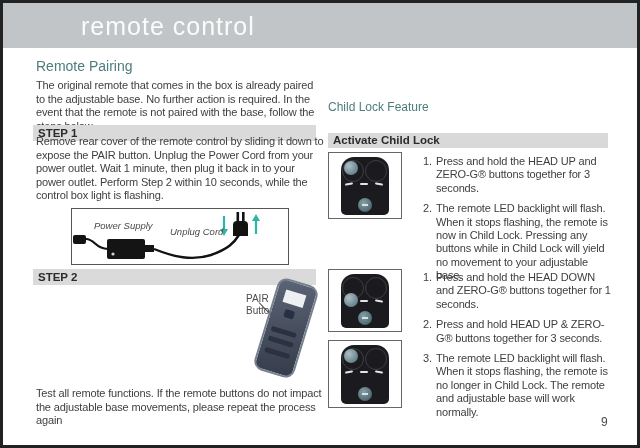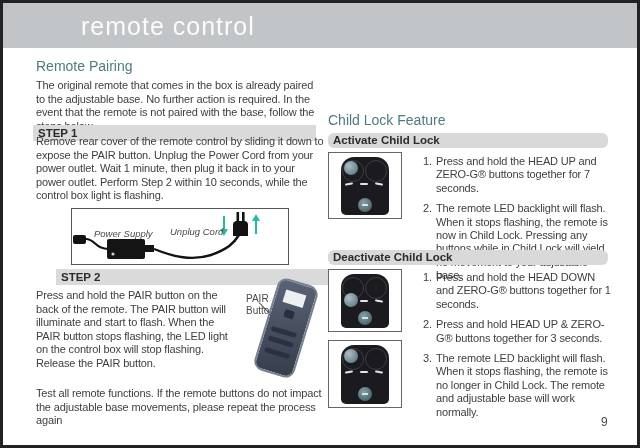--- a/index.html
+++ b/index.html
@@ -7,40 +7,40 @@
   .page{position:absolute;left:0;top:0;width:640px;height:448px;box-sizing:border-box;
         border:3px solid #222;background:#fff;overflow:hidden;}
   
   .banner{position:absolute;left:0;top:0;width:631px;height:45px;background:#c2c5c7;
           border-right:1px solid #aeb2b4;padding-left:44px;}
   .banner h1{margin:0;padding:9px 0 0 34px;font-size:25px;font-weight:300;color:#fbfbfb;
              letter-spacing:1px;}
   
   .teal{color:#4d7c7e;font-weight:400;margin:0;}
   .h-left{position:absolute;left:33px;top:55px;font-size:14px;}
-  .h-right{position:absolute;left:325px;top:109px;font-size:14px;}
+  .h-right{position:absolute;left:325px;top:97px;font-size:12px;}
   
   .para{position:absolute;font-size:11px;line-height:13.6px;letter-spacing:-0.15px;color:#3e3e3e;margin:0;}
   .intro{left:33px;top:76px;width:286px;}
   .p-step1{left:33px;top:132px;width:288px;}
   .p-step2{left:33px;top:286px;width:204px;}
   .p-step3{left:33px;top:384px;width:292px;}
   
   .stepbar{position:absolute;left:30px;width:283px;height:16px;background:#dadada;
            font-size:11.5px;font-weight:bold;color:#2b2b2b;box-sizing:border-box;padding:2px 0 0 5px;}
-  .sb1{top:122px;} .sb2{top:266px;margin-left:23px;} .sb3{top:364px;}
+  .sb1{top:122px;} .sb2{top:266px;} .sb3{top:364px;}
   
   .lockbar{position:absolute;left:325px;width:280px;height:15px;background:#d9d9d9;
-           font-size:11.5px;font-weight:bold;color:#2b2b2b;box-sizing:border-box;padding:1px 0 0 5px;border-radius:6px;}
+           font-size:11.5px;font-weight:bold;color:#2b2b2b;box-sizing:border-box;padding:1px 0 0 5px;}
   .lb1{top:130px;} .lb2{top:247px;}
   
   .diagram{position:absolute;left:68px;top:205px;width:216px;height:55px;border:1px solid #555;
            background:#fff;}
   .diag-label{position:absolute;font-size:9.5px;font-style:italic;color:#4a4a4a;}
-  .lbl-ps{left:22px;top:19px;} .lbl-pc{left:98px;top:17px;}
+  .lbl-ps{left:22px;top:11px;} .lbl-pc{left:98px;top:17px;}
   
   .ol{position:absolute;left:420px;width:190px;}
   .ol-act{top:152px;} .ol-deact{top:268px;}
   .li{display:flex;margin-bottom:7px;font-size:11px;line-height:13.4px;letter-spacing:-0.15px;color:#3e3e3e;}
   .li .num{flex:0 0 13px;}
   .li .txt{flex:1;}
   
   .figbox{position:absolute;left:325px;width:74px;border:1px solid #666;background:#fff;box-sizing:border-box;}
   .fb1{top:149px;height:67px;} .fb2{top:266px;height:63px;} .fb3{top:337px;height:68px;}
   .rf-body{position:absolute;left:12px;top:4px;right:12px;bottom:3px;background:#1b1b1f;
@@ -103,21 +103,20 @@
       <g stroke="#2fb5a8" stroke-width="2.2">
         <line x1="184" y1="25" x2="184" y2="12"></line>
       </g>
       <polygon points="180,12 188,12 184,5" fill="#2fb5a8"></polygon>
     </svg>
     <span class="diag-label lbl-ps">Power Supply</span>
     <span class="diag-label lbl-pc">Unplug Cord</span>
   </div>
 
   <div class="stepbar sb2">STEP 2</div>
-  <p class="para p-step2">Press and hold the PAIR button on the back of the remote. The PAIR button will illuminate and start to flash. When the PAIR button stops flashing, the LED light on the control box will stop flashing. Release the PAIR button.</p>
 
   <div class="pair-callout">PAIR Button</div>
   <div class="pair-line"></div>
   <div class="remote-back">
     <div class="rb-label"></div>
     <div class="rb-btn"></div>
     <div class="rb-rib rb1"></div>
     <div class="rb-rib rb2"></div>
     <div class="rb-rib rb3"></div>
   </div>
@@ -136,29 +135,28 @@
       <div class="dash d2"></div>
       <div class="dash d3"></div>
       <div class="hl hl-up"></div>
       <div class="zg"></div>
     </div>
   </div>
 
   <div class="ol ol-act">
     <div class="li">
       <span class="num">1.</span>
-      <span class="txt">Press and hold the HEAD UP and ZERO-G® buttons together for 7 seconds.</span>
+      <span class="txt">Press and hold the HEAD UP and ZERO-G® buttons together for 3 seconds.</span>
     </div>
     <div class="li">
       <span class="num">2.</span>
       <span class="txt">The remote LED backlight will flash. When it stops flashing, the remote is now in Child Lock. Pressing any buttons while in Child Lock will yield no movement to your adjustable base.</span>
     </div>
   </div>
 
-  <div class="lockbar lb2">Deactivate Child Lock</div>
 
   <div class="figbox fb2">
     <div class="rf-body">
       <div class="dpad dp-l"></div>
       <div class="dpad dp-r"></div>
       <div class="dash d1"></div>
       <div class="dash d2"></div>
       <div class="dash d3"></div>
       <div class="hl hl-down"></div>
       <div class="zg"></div>

